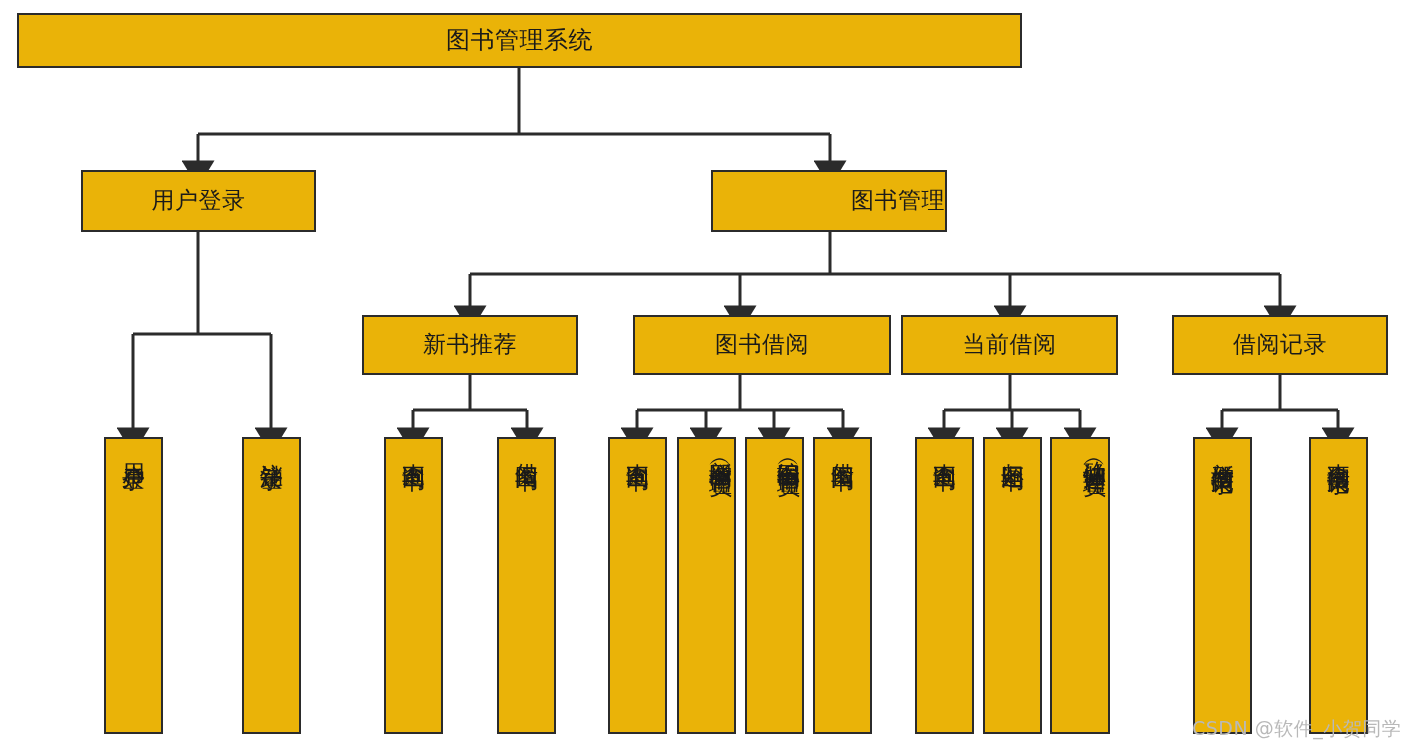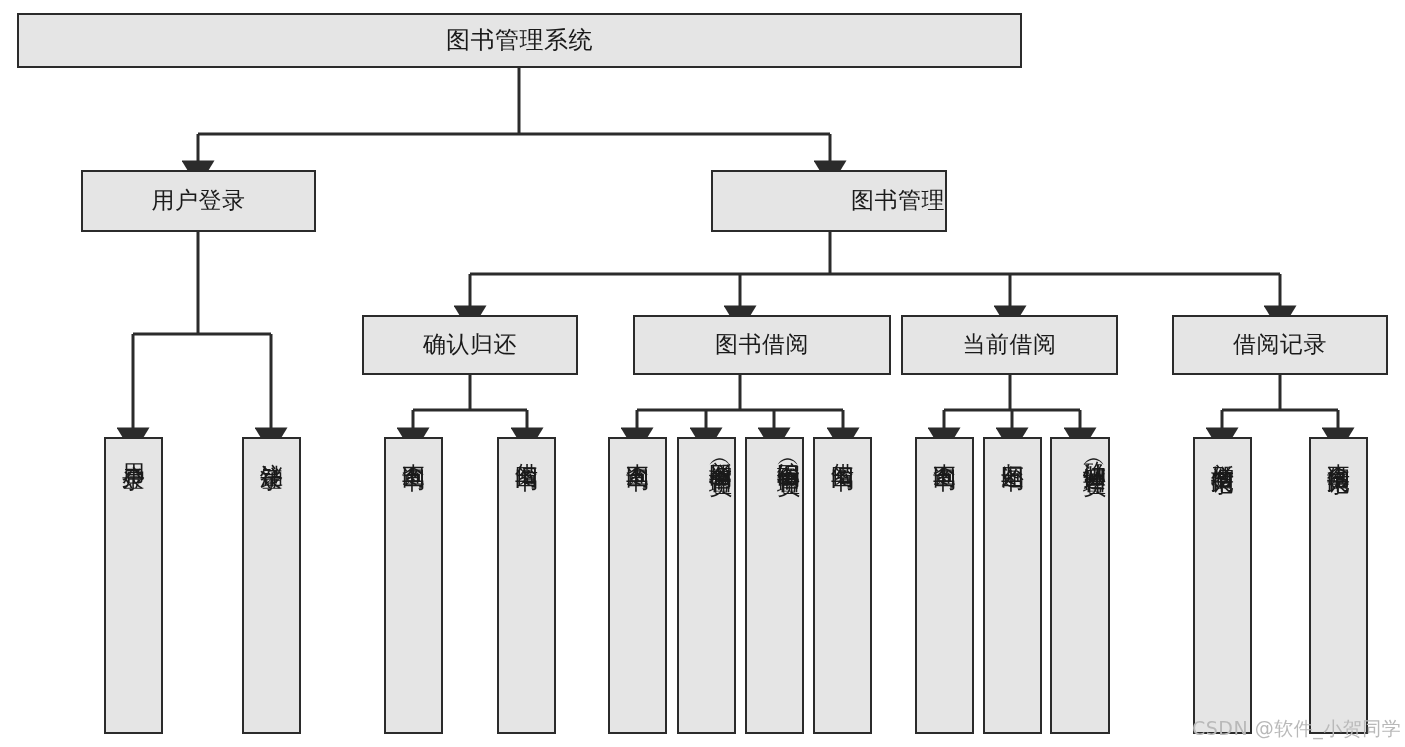--- a/index.html
+++ b/index.html
@@ -10,21 +10,21 @@
     font-family:"DejaVu Sans","Liberation Sans",sans-serif;
     overflow:hidden;
     position:relative;
   }
   #canvas{position:absolute;left:0;top:0;width:1405px;height:747px;}
   #svg-layer{position:absolute;left:0;top:0;width:1405px;height:747px;}
 
   .node{
     position:absolute;
     box-sizing:border-box;
-    background:#e5e5e5;
+    background:#eab308;
     border:2.5px solid #2b2b2b;
     display:flex;
     align-items:center;
     justify-content:center;
     color:#1a1a1a;
     line-height:1.18;
   }
   .node.horiz{
     font-size:23px;
     letter-spacing:0.5px;
@@ -124,21 +124,21 @@
   </div>
 
   <div class="node horiz" style="left:81px;top:170px;width:235px;height:62px;">
     <span>用户登录</span>
   </div>
   <div class="node horiz" style="left:711px;top:170px;width:236px;height:62px;justify-content:flex-end;">
     <span>图书管理</span>
   </div>
 
   <div class="node horiz" style="left:362px;top:315px;width:216px;height:60px;">
-    <span>确认归还</span>
+    <span>新书推荐</span>
   </div>
   <div class="node horiz" style="left:633px;top:315px;width:258px;height:60px;">
     <span>图书借阅</span>
   </div>
   <div class="node horiz" style="left:901px;top:315px;width:217px;height:60px;">
     <span>当前借阅</span>
   </div>
   <div class="node horiz" style="left:1172px;top:315px;width:216px;height:60px;">
     <span>借阅记录</span>
   </div>

